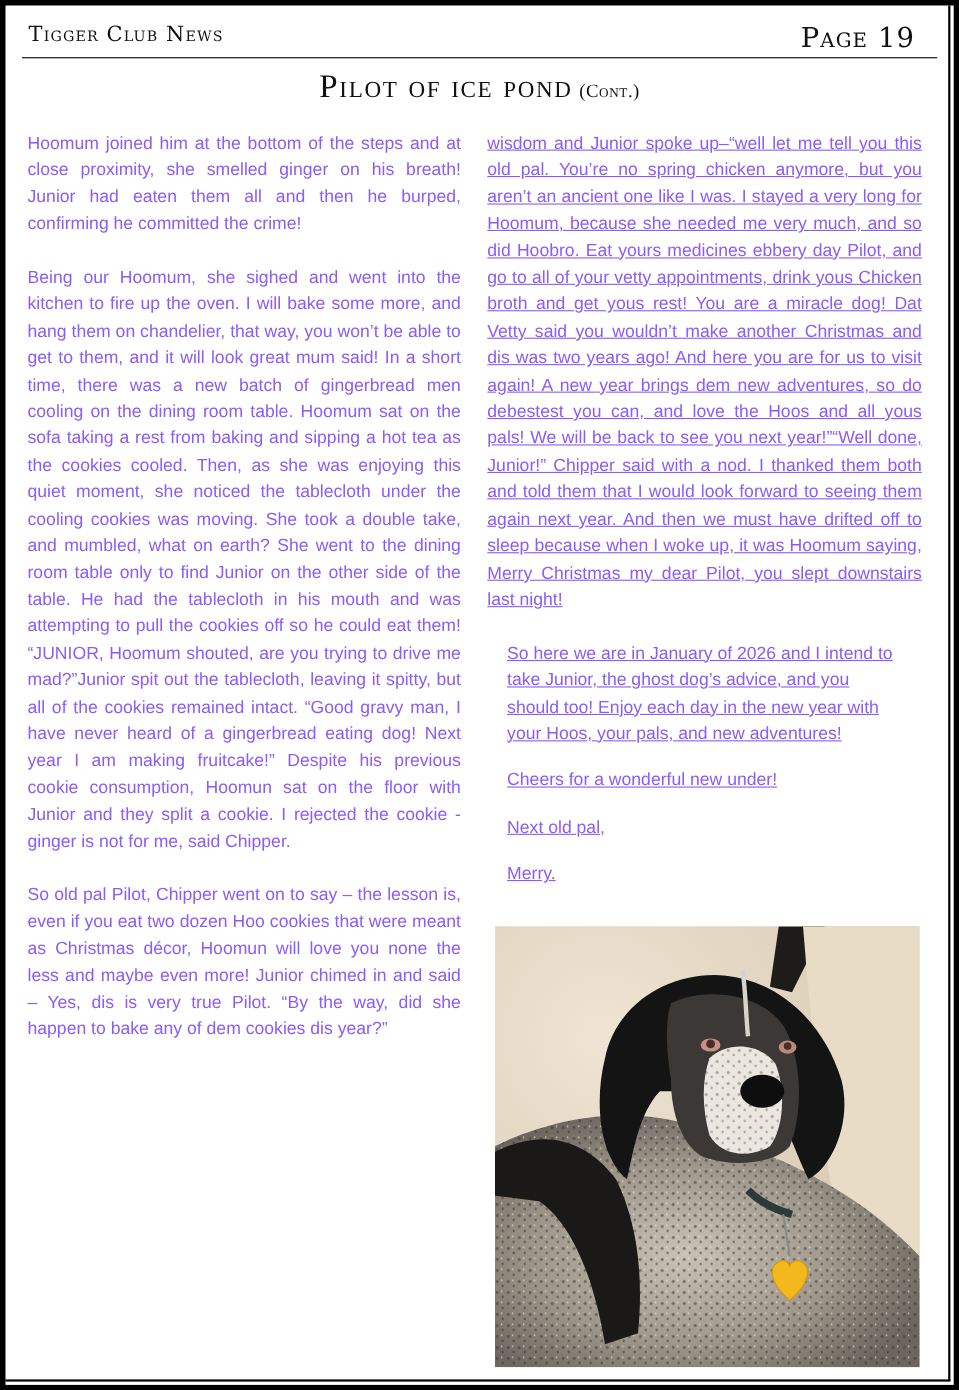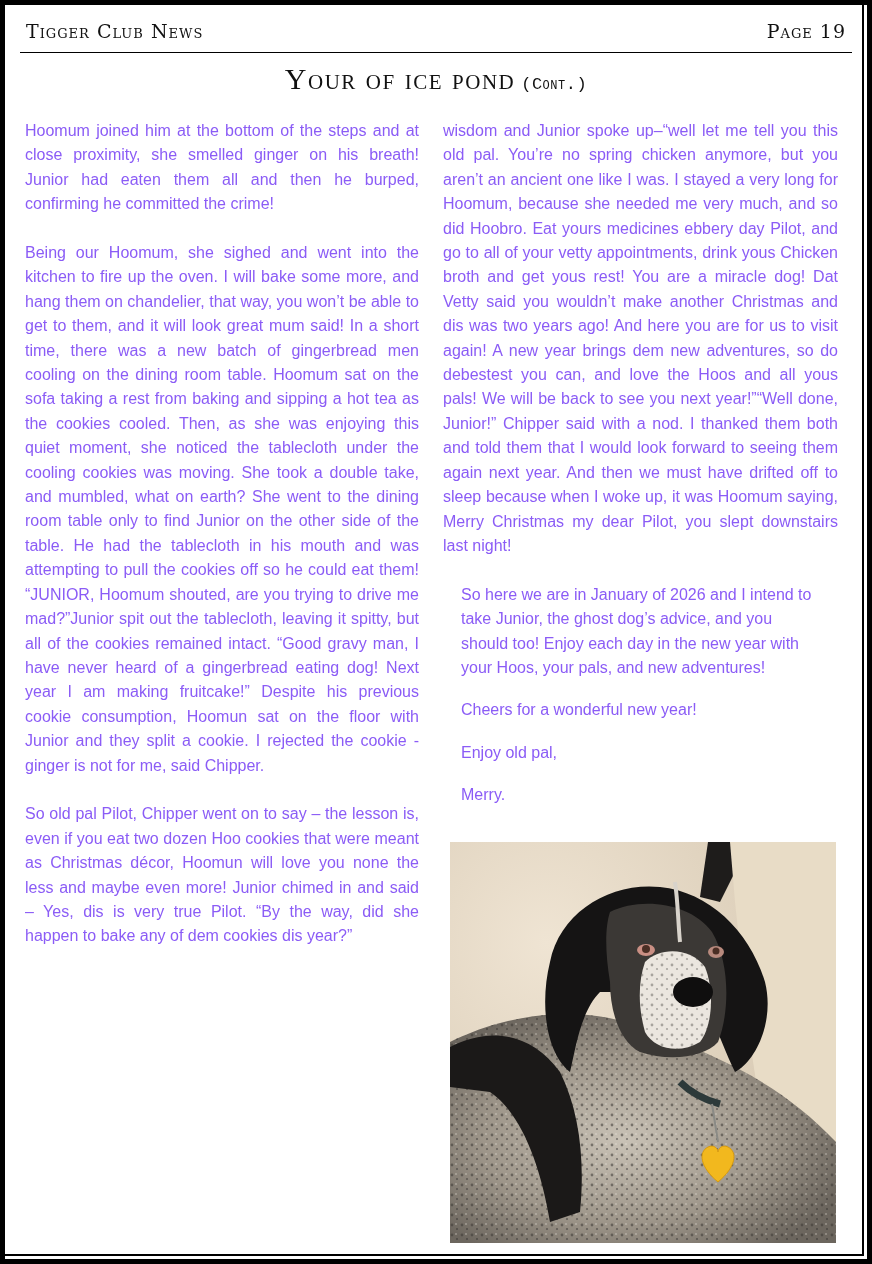--- a/index.html
+++ b/index.html
@@ -14,38 +14,38 @@
     .border-right-thick { position: absolute; left: 867px; top: 0; width: 5px; height: 1264px; background: #000; }
     .border-bottom-thin { position: absolute; left: 5px; top: 1254px; width: 859px; height: 2px; background: #000; }
     .border-bottom-thick { position: absolute; left: 0; top: 1259px; width: 872px; height: 5px; background: #000; }
 
     .header {
       position: absolute; left: 24px; top: 20px; width: 822px; height: 24px;
       font-family: "DejaVu Serif", "Liberation Serif", serif;
       font-variant: small-caps; font-size: 20px; letter-spacing: 1px; color: #111;
     }
     .header .left { position: absolute; left: 2px; top: 0; font-size: 19px; }
-    .header .right { position: absolute; right: 0; top: 0; font-size: 19px; }
+    .header .right { position: absolute; right: 14px; top: 0; font-size: 25px; }
     .header-rule { position: absolute; left: 20px; top: 52px; width: 832px; height: 1px; background: #000; }
 
     .title {
       position: absolute; left: 0; top: 62px; width: 872px; text-align: center;
       font-family: "Liberation Serif", "DejaVu Serif", serif;
       font-variant: small-caps; font-size: 30px; letter-spacing: 1.5px; color: #111;
     }
-    .title .cont { font-size: 17px; letter-spacing: 0.5px; margin-left: 6px; font-family: Liberation Mono, monospace; }
+    .title .cont { font-size: 17px; letter-spacing: 0.5px; margin-left: 6px; }
 
     .col {
       position: absolute; top: 119px; width: 394px;
       font-family: "Liberation Sans", "DejaVu Sans", sans-serif;
       font-size: 16px; line-height: 24.4px; color: #8b5cf6;
       text-align: justify;
     }
     .col-left { left: 25px; }
-    .col-right { left: 443px; width: 395px; }
+    .col-right { left: 443px; width: 395px; text-decoration: underline; }
     .col p { margin: 0 0 24.4px 0; }
     .col p.tight { margin: 18px; text-align: left; }
     .col p.last-in-col { text-align-last: justify; }
 
     .photo {
       position: absolute; left: 450px; top: 842px; width: 386px; height: 401px;
       overflow: hidden; background: #e9e0d2;
     }
   </style>
 </head>
@@ -59,34 +59,34 @@
   <div class="border-bottom-thin"></div>
   <div class="border-bottom-thick"></div>
 
   <div class="header">
     <span class="left">Tigger Club News</span>
     <span class="right">Page 19</span>
   </div>
   <div class="header-rule"></div>
 
   <div class="title">
-    <span>Your of ice pond</span><span class="cont">(Cont.)</span>
+    <span>Pilot of ice pond</span><span class="cont">(Cont.)</span>
   </div>
 
   <div class="col col-left">
     <p>Hoomum joined him at the bottom of the steps and at close proximity, she smelled ginger on his breath! Junior had eaten them all and then he burped, confirming he committed the crime!</p>
     <p>Being our Hoomum, she sighed and went into the kitchen to fire up the oven. I will bake some more, and hang them on chandelier, that way, you won’t be able to get to them, and it will look great mum said!  In a short time, there was a new batch of gingerbread men cooling on the dining room table. Hoomum sat on the sofa taking a rest from baking and sipping a hot tea as the cookies cooled.  Then, as she was enjoying this quiet moment, she noticed the tablecloth under the cooling cookies was moving. She took a double take, and mumbled, what on earth? She went to the dining room table only to find Junior on the other side of the table. He had the tablecloth in his mouth and was attempting to pull the cookies off so he could eat them! “JUNIOR, Hoomum shouted, are you trying to drive me mad?”Junior spit out the tablecloth, leaving it spitty, but all of the cookies remained intact. “Good gravy man, I have never heard of a gingerbread eating dog! Next year I am making fruitcake!”  Despite his previous cookie consumption, Hoomun sat on the floor with Junior and they split a cookie. I rejected the cookie - ginger is not for me, said Chipper.</p>
     <p>So old pal Pilot, Chipper went on to say – the lesson is, even if you eat two dozen Hoo cookies that were meant as Christmas décor, Hoomun will love you none the less and maybe even more! Junior chimed in and said – Yes, dis is very true Pilot. “By the way, did she happen to bake any of dem cookies dis year?”</p>
   </div>
 
   <div class="col col-right">
     <p>wisdom and Junior spoke up–“well let me tell you this old pal. You’re no spring chicken anymore, but you aren’t an ancient one like I was. I stayed a very long for Hoomum, because she needed me very much, and so did Hoobro. Eat yours medicines ebbery day Pilot, and go to all of your vetty appointments, drink yous Chicken broth and get yous rest! You are a miracle dog! Dat Vetty said you wouldn’t make another Christmas and dis was two years ago! And here you are for us to visit again! A new year brings dem new adventures, so do debestest you can, and love the Hoos and all yous pals! We will be back to see you next year!”“Well done, Junior!” Chipper said with a nod.  I thanked them both and told them that I would look forward to seeing them again next year. And then we must have drifted off to sleep because when I woke up, it was Hoomum saying, Merry Christmas my dear Pilot, you slept downstairs last night!</p>
     <p class="tight">So here we are in January of 2026 and I intend to take Junior, the ghost dog’s advice, and you should too! Enjoy each day in the new year with your Hoos, your pals, and new adventures!</p>
-    <p class="tight">Cheers for a wonderful new year!</p>
-    <p class="tight">Enjoy old pal,</p>
+    <p class="tight">Cheers for a wonderful new under!</p>
+    <p class="tight">Next old pal,</p>
     <p class="tight">Merry.</p>
   </div>
 
   <div class="photo">
     <svg width="386" height="401" viewBox="0 0 386 401" xmlns="http://www.w3.org/2000/svg">
       <defs>
         <radialGradient id="bgL" cx="0.25" cy="0.25" r="0.7">
           <stop offset="0" stop-color="#efe4d3"></stop>
           <stop offset="1" stop-color="#d9cbb5"></stop>
         </radialGradient>

